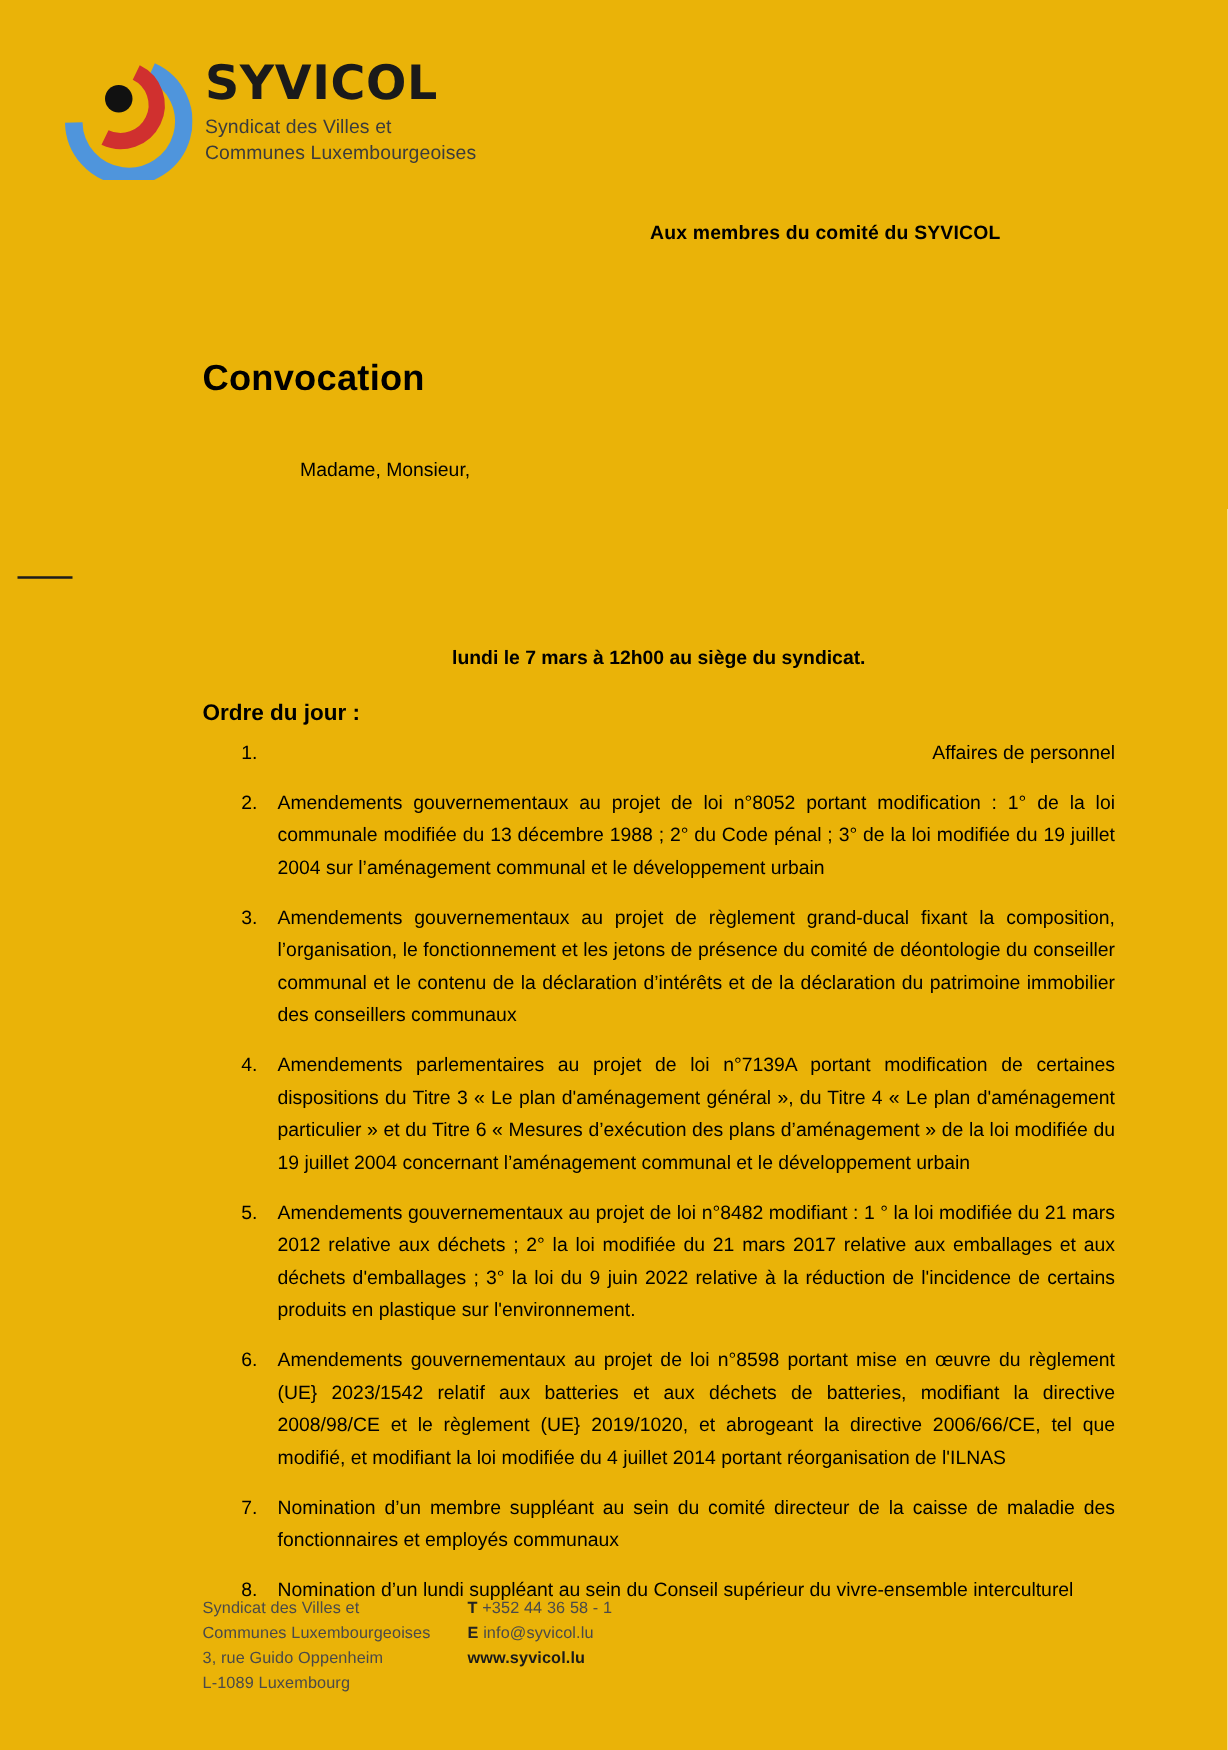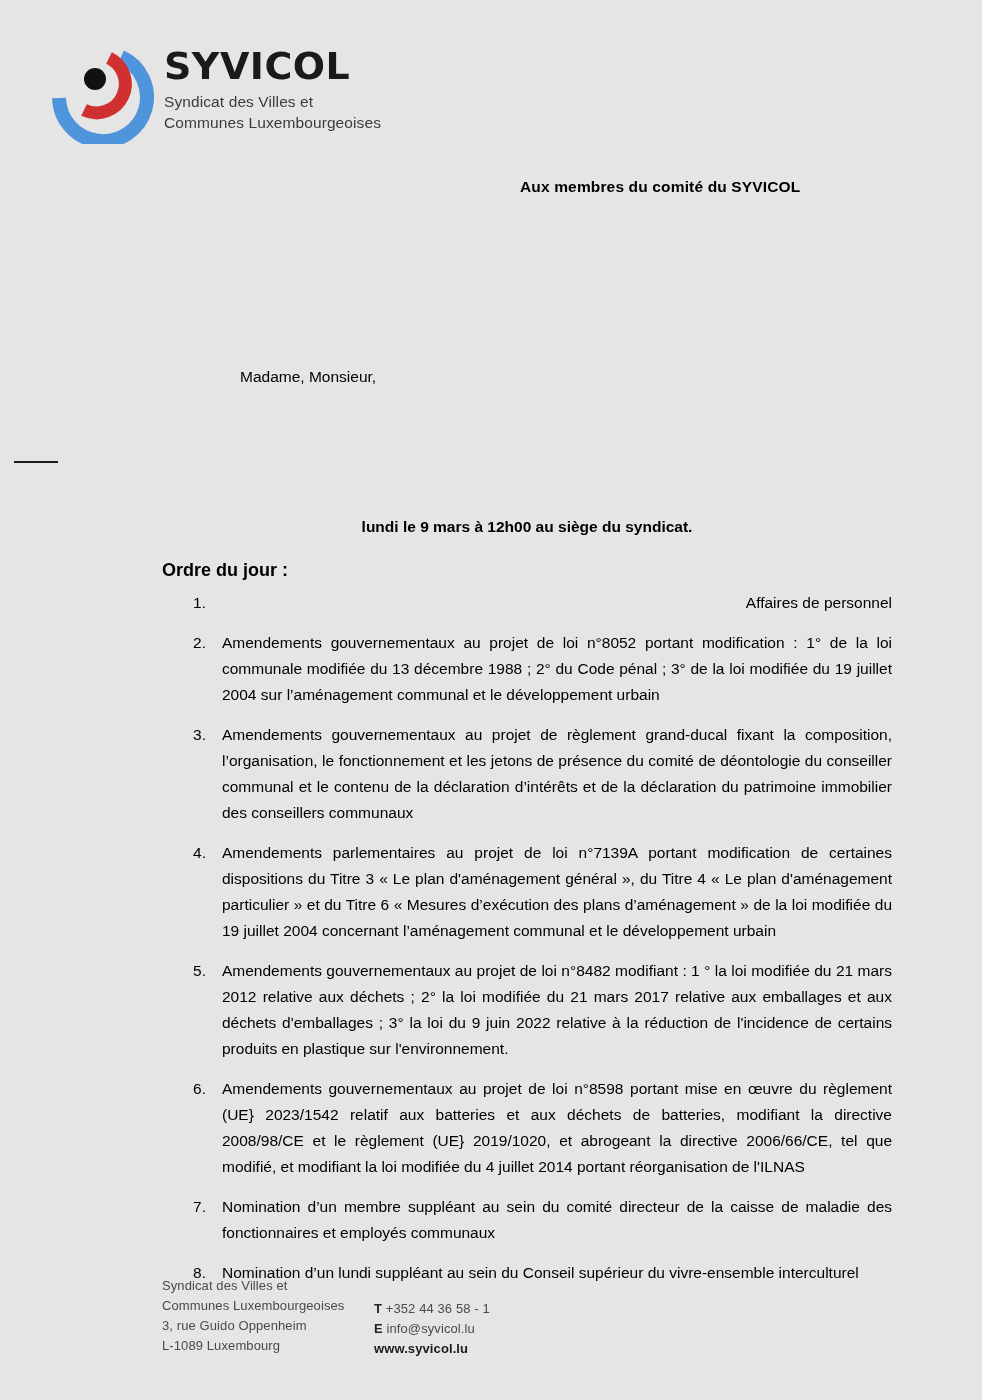--- a/index.html
+++ b/index.html
@@ -9,21 +9,21 @@
   }
   body {
     font-family: "Liberation Sans", sans-serif;
     color: #000000;
     -webkit-font-smoothing: antialiased;
   }
   .page {
     position: relative;
     width: 982px;
     height: 1400px;
-    background: #e5e5e5;
+    background: #eab308;
     overflow: hidden;
     box-sizing: border-box;
   }
 
   
   .logo-block {
     position: absolute;
     left: 52px;
     top: 44px;
     width: 420px;
@@ -170,21 +170,21 @@
     display: flex;
     font-family: "Liberation Sans", sans-serif;
   }
   .footer-col {
     font-size: 13px;
     line-height: 20px;
     color: #4a4a4a;
     letter-spacing: 0.1px;
   }
   .footer-col-address { width: 212px; flex: 0 0 212px; }
-  .footer-col-contact { width: 260px; flex: 0 0 260px; margin-top: 23px; }
+  .footer-col-contact { width: 260px; flex: 0 0 260px; }
   .footer-line { white-space: nowrap; }
   .footer-label { font-weight: 700; color: #222; }
   .footer-web { font-weight: 700; color: #1a1a1a; }
 </style>
 </head>
 <body>
 
 <div class="page">
 
   <div class="logo-block">
@@ -204,25 +204,26 @@
         <div>Syndicat des Villes et</div>
         <div>Communes Luxembourgeoises</div>
       </div>
     </div>
   </div>
 
   <div class="fold-mark"></div>
 
   <div class="addressee">Aux membres du comité du SYVICOL</div>
 
+  <h1 class="doc-title">Convocation</h1>
 
   <div class="salutation">Madame, Monsieur,</div>
 
 
-  <div class="meeting-line">lundi le 9 mars à 12h00 au siège du syndicat.</div>
+  <div class="meeting-line">lundi le 7 mars à 12h00 au siège du syndicat.</div>
 
   <div class="agenda-heading">Ordre du jour :</div>
 
   <div class="agenda-list">
 
     <div class="agenda-item no-justify">
       <div class="agenda-num">1.</div>
       <div class="agenda-text">Affaires de personnel</div>
     </div>
 

